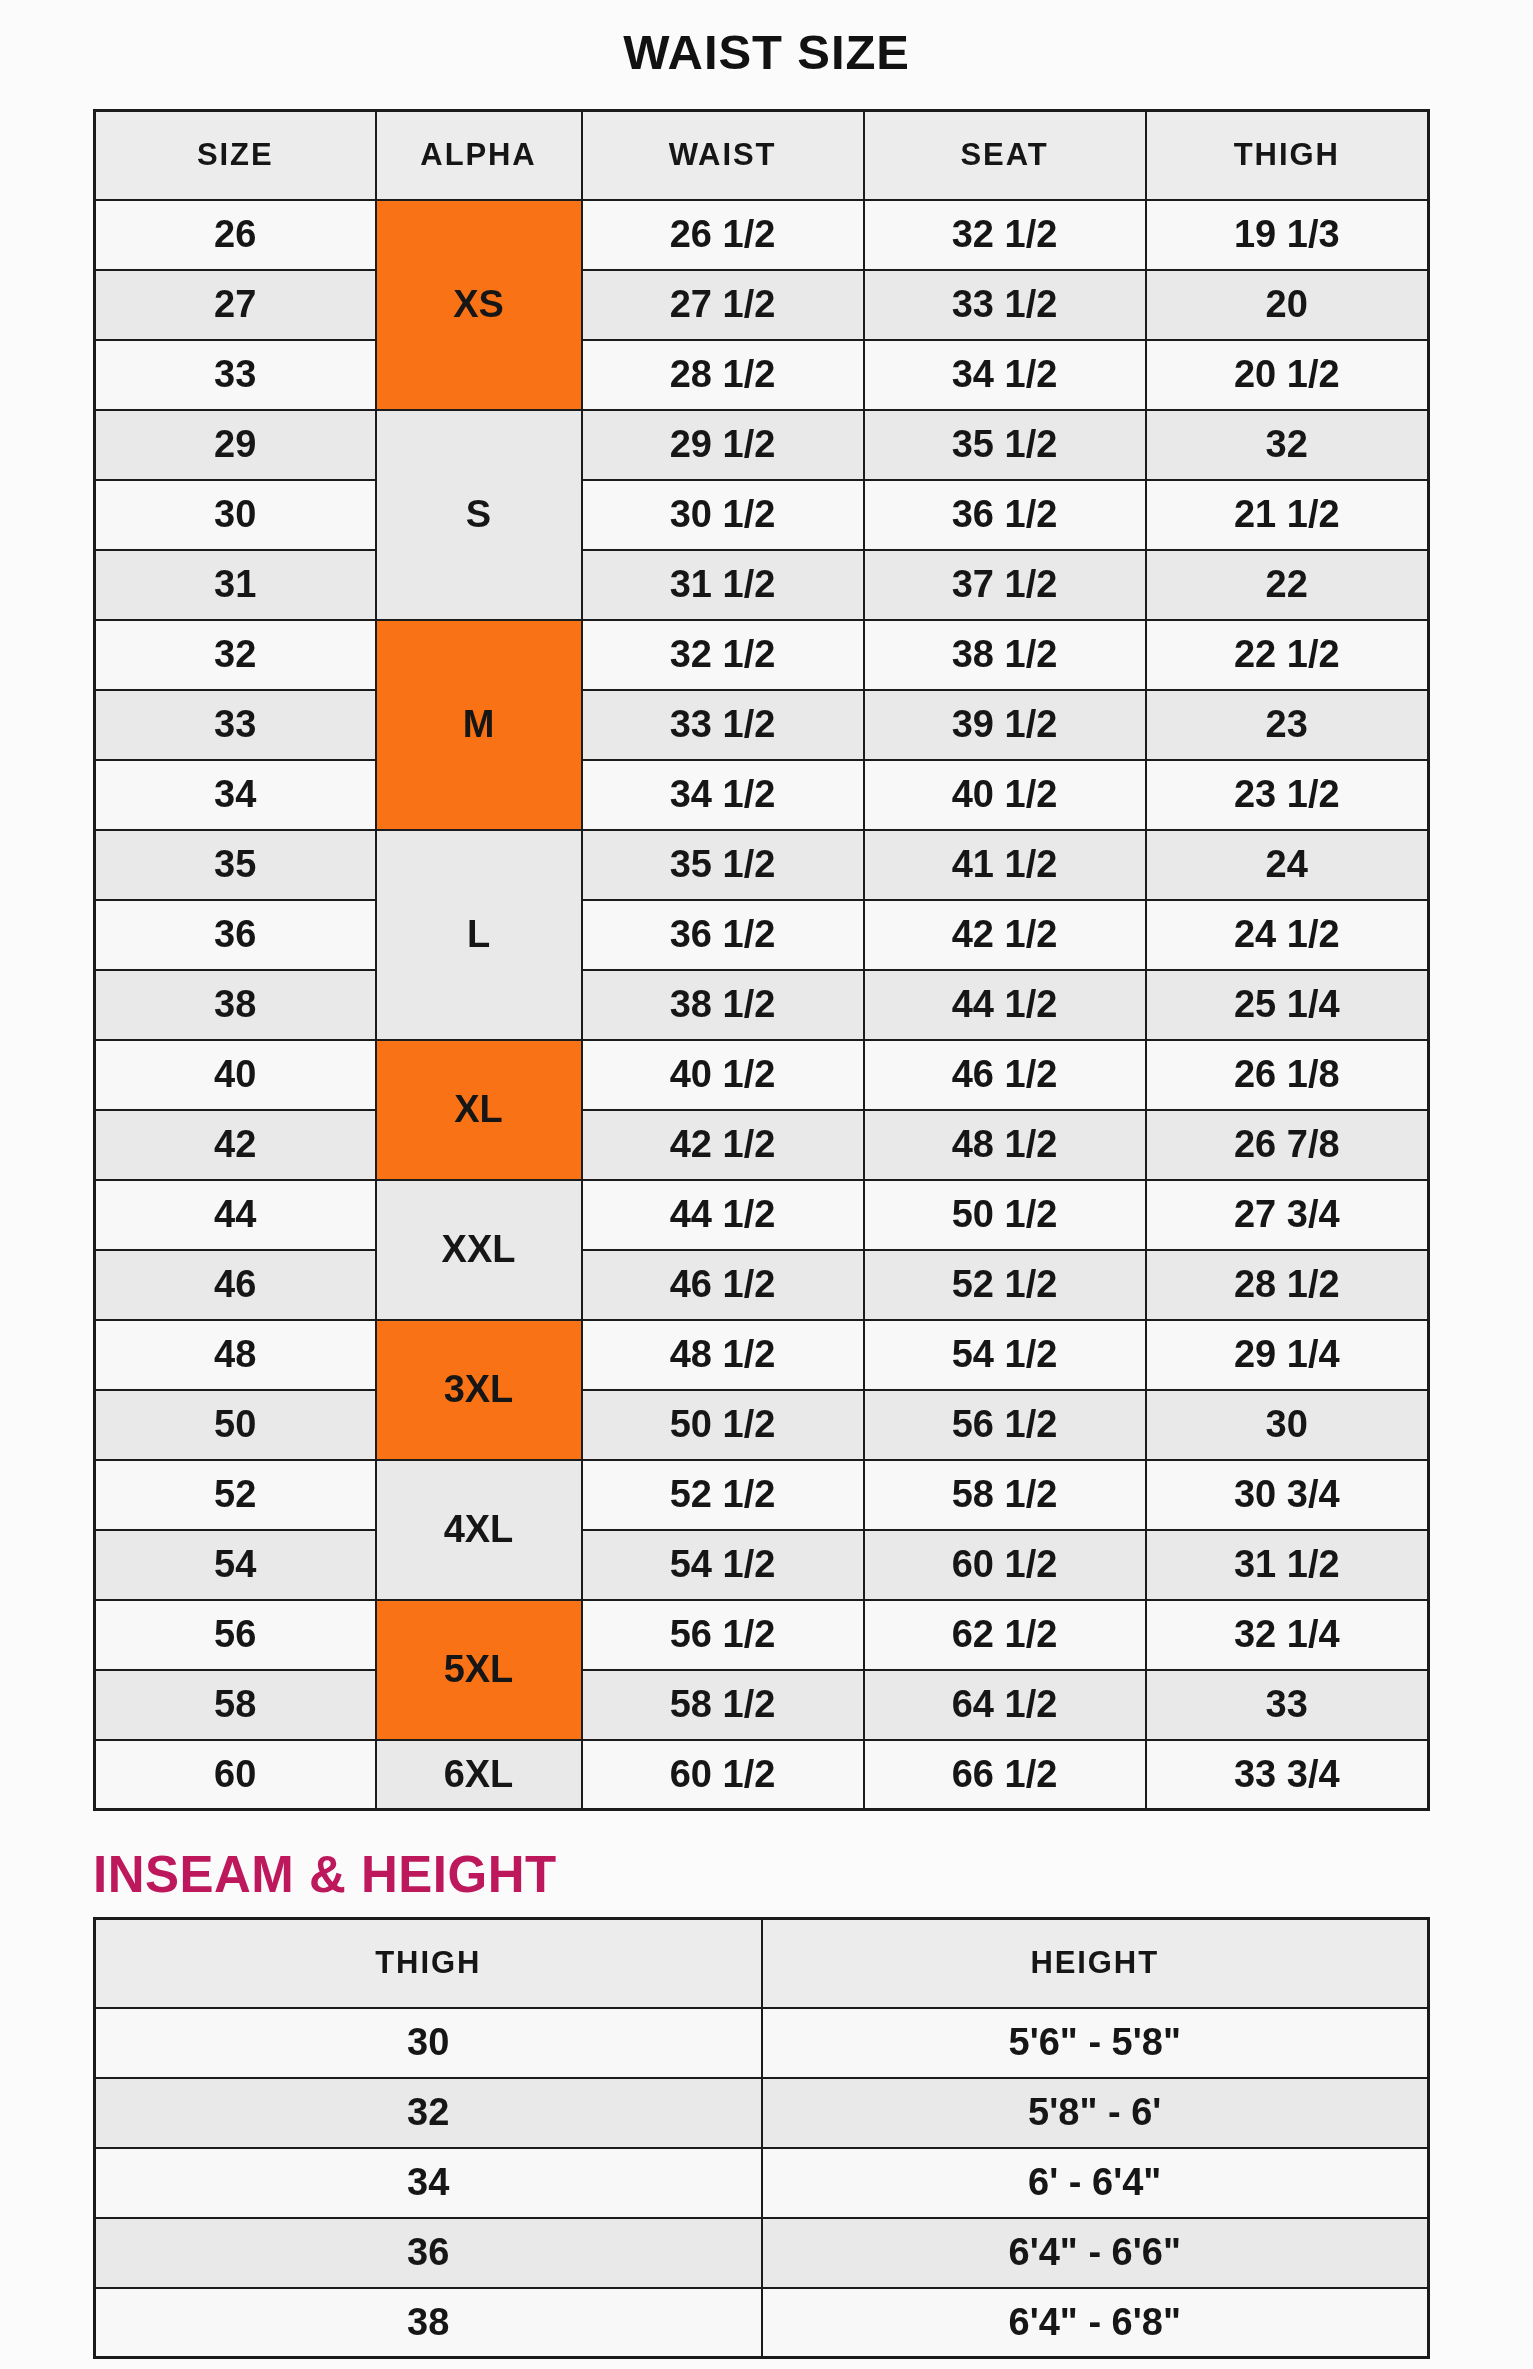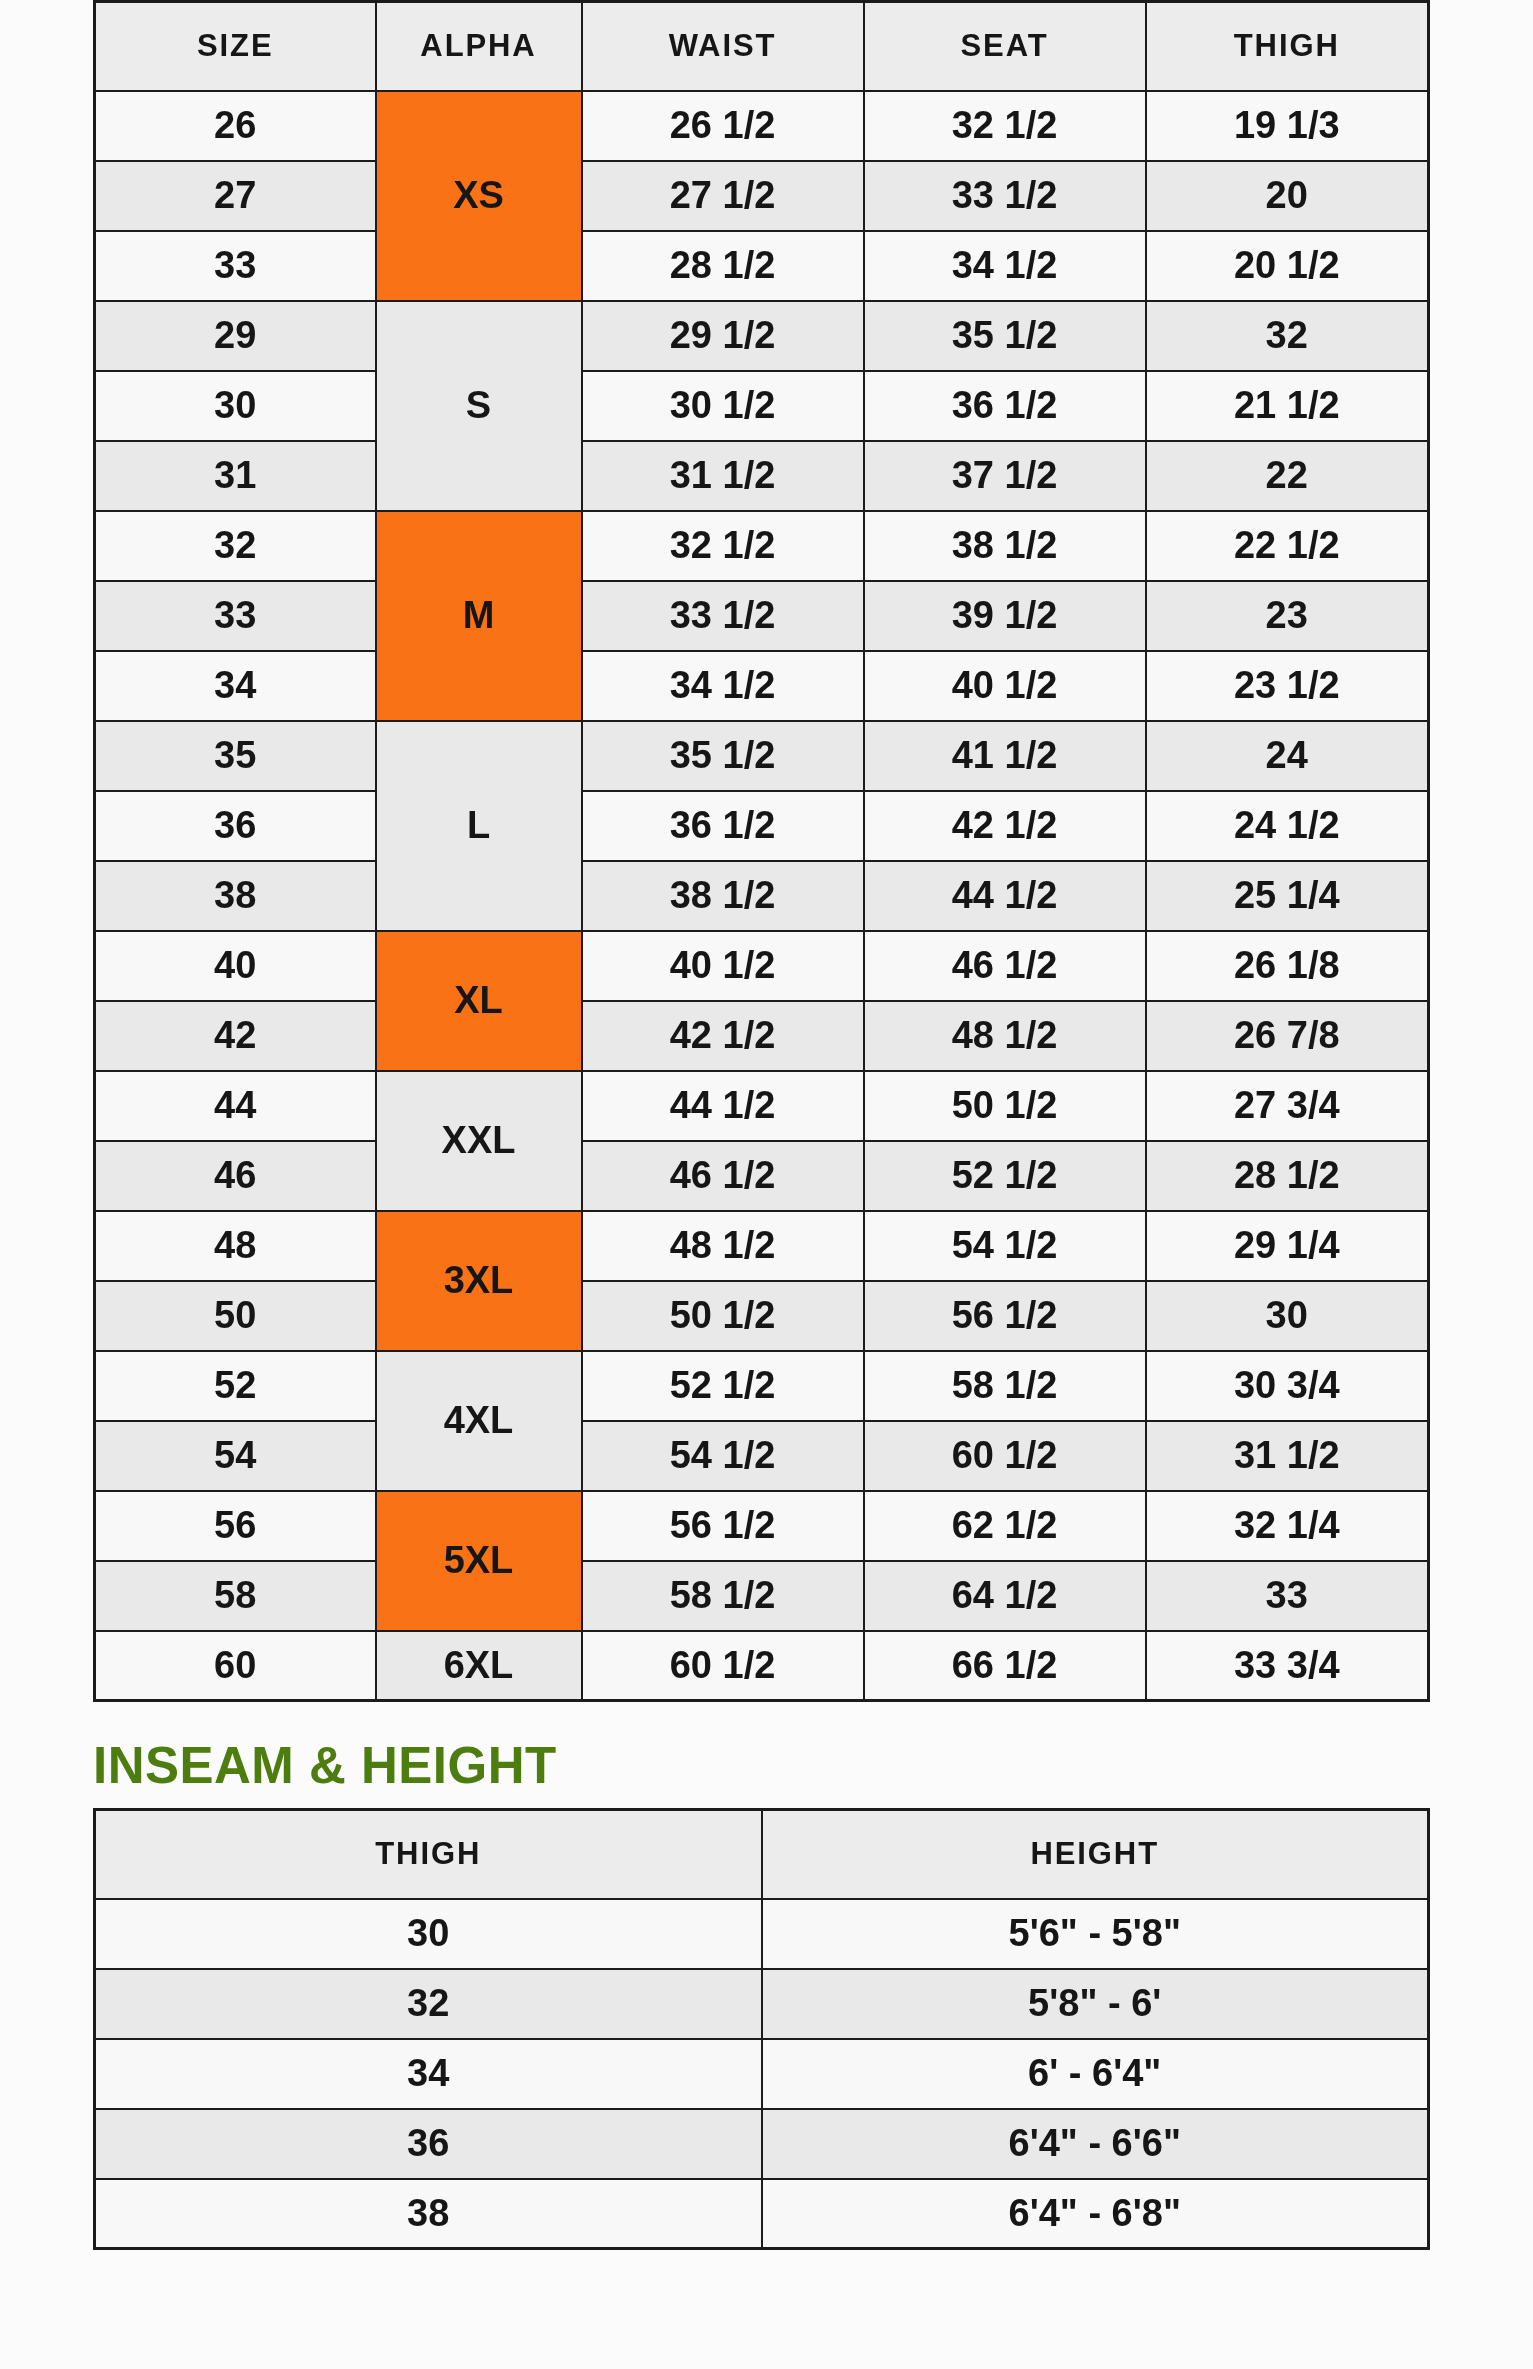--- a/index.html
+++ b/index.html
@@ -44,29 +44,30 @@
   
   table.size-table tbody tr:nth-child(odd) td  { background: #f8f8f8; }
   table.size-table tbody tr:nth-child(even) td { background: #e9e9e9; }
   
   table.size-table td.alpha.w { background: #f97316; }
   table.size-table td.alpha.g { background: #e9e9e9; }
 
   .section-heading {
     margin: 38px 0 17px 93px;
     font-size: 51px; line-height: 1; font-weight: 800;
-    letter-spacing: 0.5px; color: #4d7c0f;
+    letter-spacing: 0.5px; color: #be185d;
     text-align: left;
   }
 </style>
 </head>
 <body>
 
 <div class="page">
 
+  <h1 class="chart-title">WAIST SIZE</h1>
 
   <table class="size-table">
     <colgroup>
       <col style="width:281px">
         <col style="width:206px">
         <col style="width:282px">
         <col style="width:282px">
         <col style="width:283px">
     </colgroup>
     <thead>

